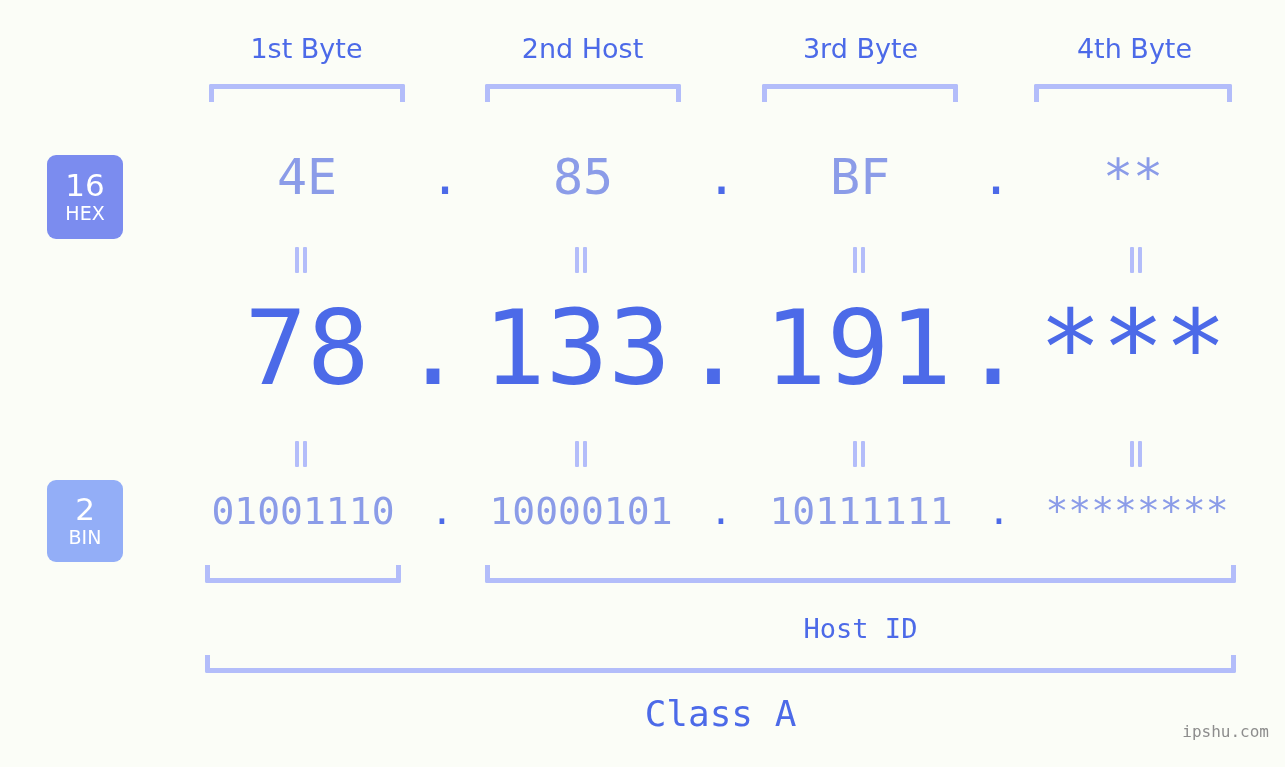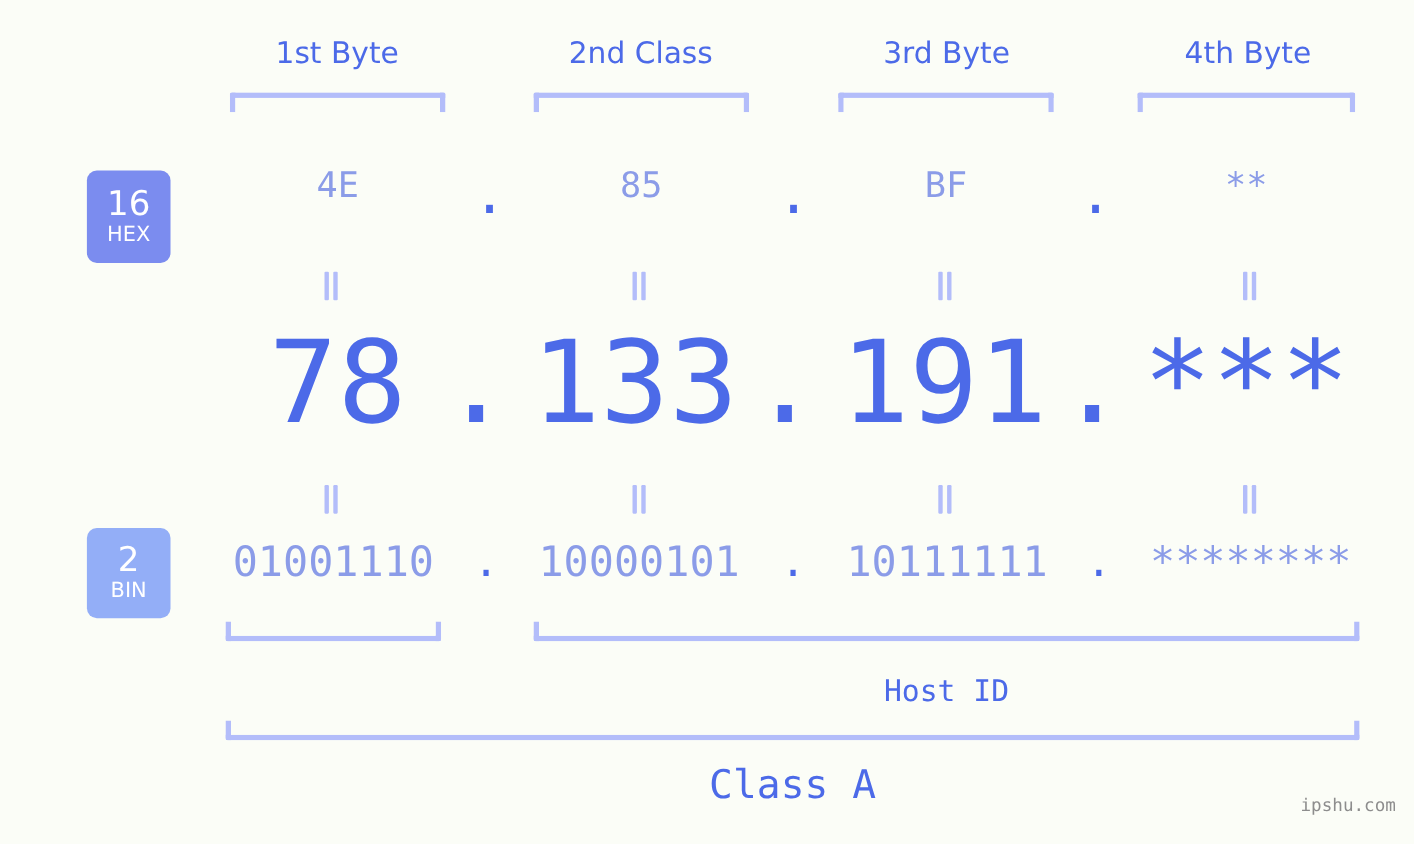--- a/index.html
+++ b/index.html
@@ -61,21 +61,20 @@
     border-radius: 9px;
     color: #ffffff;
     text-align: center;
     font-family: "DejaVu Sans", sans-serif;
     box-sizing: border-box;
     display: flex;
     flex-direction: column;
     align-items: center;
     justify-content: center;
     line-height: 1;
-    margin-left: 32px;
   }
   .badge .num {
     font-size: 31px;
     line-height: 1.05;
     font-weight: 400;
   }
   .badge .lbl {
     font-size: 19px;
     line-height: 1.2;
     font-weight: 400;
@@ -101,21 +100,21 @@
     position: absolute;
     text-align: center;
     white-space: nowrap;
     font-family: "DejaVu Sans Mono", monospace;
     color: #4c6ae8;
   }
 
   
   .hex-row .cell {
     top: 152px;
-    font-size: 32px;
+    font-size: 50px;
     color: #8b9ce8;
     line-height: 1;
   }
   .hex-row .dot {
     top: 152px;
     font-size: 50px;
     line-height: 1;
   }
 
   
@@ -188,21 +187,21 @@
     font-family: "DejaVu Sans Mono", monospace;
     white-space: nowrap;
   }
 </style>
 </head>
 <body>
 
 <div class="stage">
 
   <div class="byte-header" style="left:209px; width:195px;">1st Byte</div>
-  <div class="byte-header" style="left:485px; width:195px;">2nd Class</div>
+  <div class="byte-header" style="left:485px; width:195px;">2nd Host</div>
   <div class="byte-header" style="left:763px; width:195px;">3rd Byte</div>
   <div class="byte-header" style="left:1037px; width:195px;">4th Byte</div>
 
   <div class="bracket-down" style="left:209px; top:84px; width:196px;"></div>
   <div class="bracket-down" style="left:485px; top:84px; width:196px;"></div>
   <div class="bracket-down" style="left:762px; top:84px; width:196px;"></div>
   <div class="bracket-down" style="left:1034px; top:84px; width:198px;"></div>
 
   <div class="badge" id="badge-hex">
     <div class="num">16</div>

